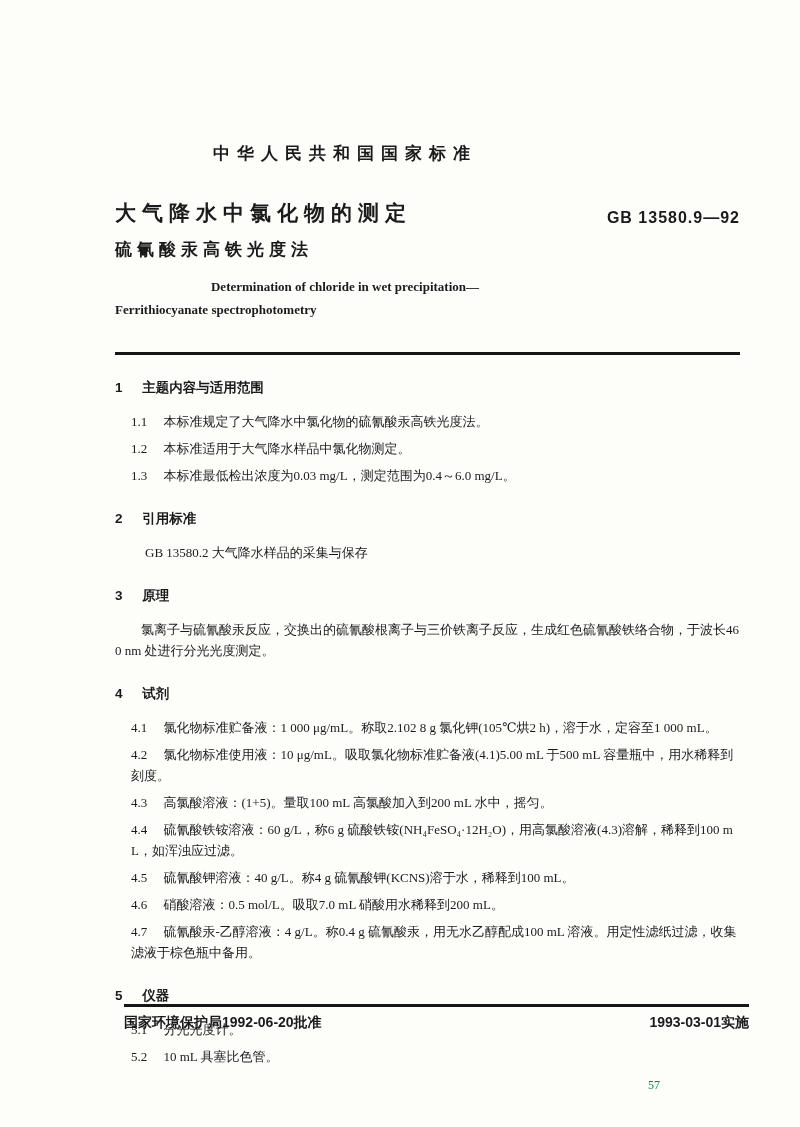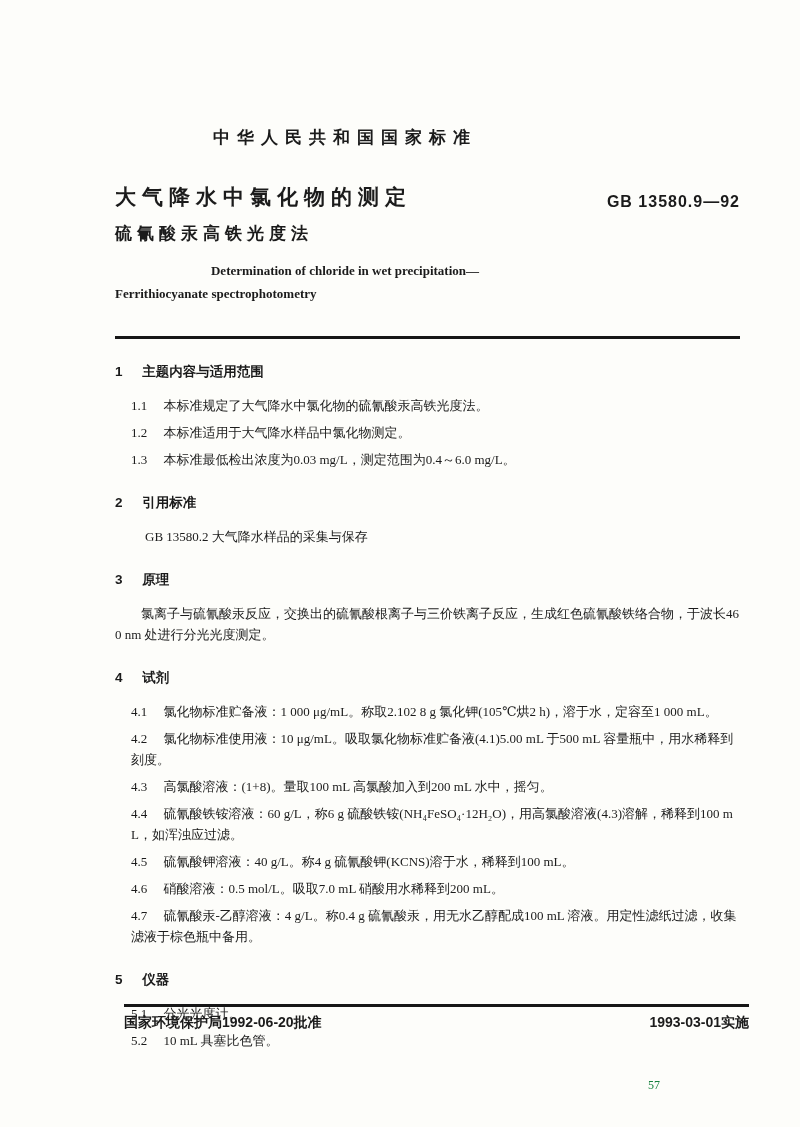--- a/index.html
+++ b/index.html
@@ -10,21 +10,21 @@
     color: #1b1b1b;
     overflow: hidden;
   }
   .page {
     position: relative;
     width: 800px; height: 1127px;
     background: #fdfdfa;
   }
   .content {
     position: absolute;
-    left: 115px; top: 0;
+    left: 115px; top: 16px;
     width: 625px;
   }
   
   .header-center { width: 460px; }
   .authority {
     margin-top: 126px;
     text-align: center;
     font-family: "Liberation Sans", "DejaVu Sans", sans-serif;
     font-weight: bold;
     font-size: 17px;
@@ -157,21 +157,21 @@
       <p class="clause">
         <span class="clause-num">4.1</span>
         <span class="clause-text">氯化物标准贮备液：1 000 μg/mL。称取2.102 8 g 氯化钾(105℃烘2 h)，溶于水，定容至1 000 mL。</span>
       </p>
       <p class="clause">
         <span class="clause-num">4.2</span>
         <span class="clause-text">氯化物标准使用液：10 μg/mL。吸取氯化物标准贮备液(4.1)5.00 mL 于500 mL 容量瓶中，用水稀释到刻度。</span>
       </p>
       <p class="clause">
         <span class="clause-num">4.3</span>
-        <span class="clause-text">高氯酸溶液：(1+8)。量取100 mL 高氯酸加入到200 mL 水中，摇匀。</span>
+        <span class="clause-text">高氯酸溶液：(1+5)。量取100 mL 高氯酸加入到200 mL 水中，摇匀。</span>
       </p>
       <p class="clause">
         <span class="clause-num">4.4</span>
         <span class="clause-text">硫氰酸铁铵溶液：60 g/L，称6 g 硫酸铁铵(NH₄FeSO₄·12H₂O)，用高氯酸溶液(4.3)溶解，稀释到100 mL，如浑浊应过滤。</span>
       </p>
       <p class="clause">
         <span class="clause-num">4.5</span>
         <span class="clause-text">硫氰酸钾溶液：40 g/L。称4 g 硫氰酸钾(KCNS)溶于水，稀释到100 mL。</span>
       </p>
       <p class="clause">

